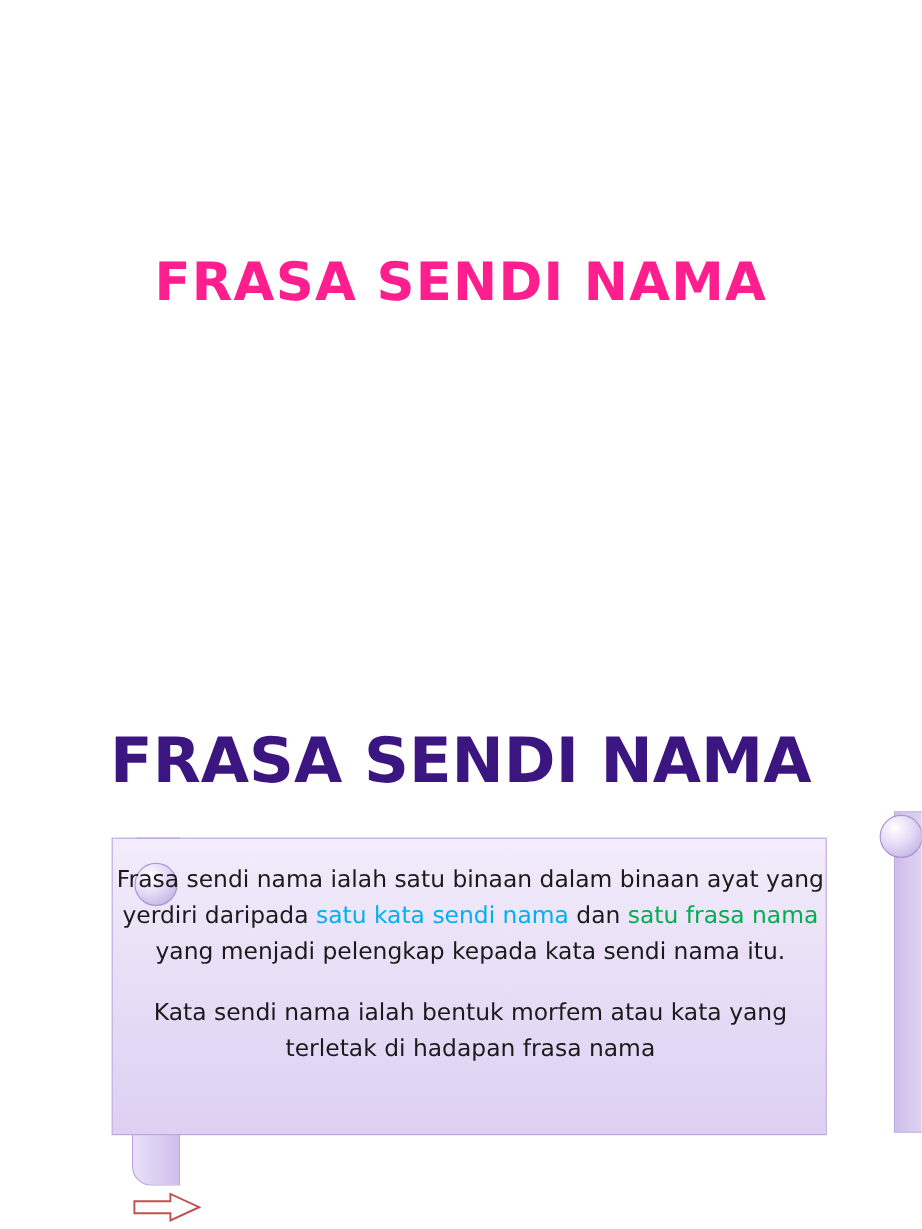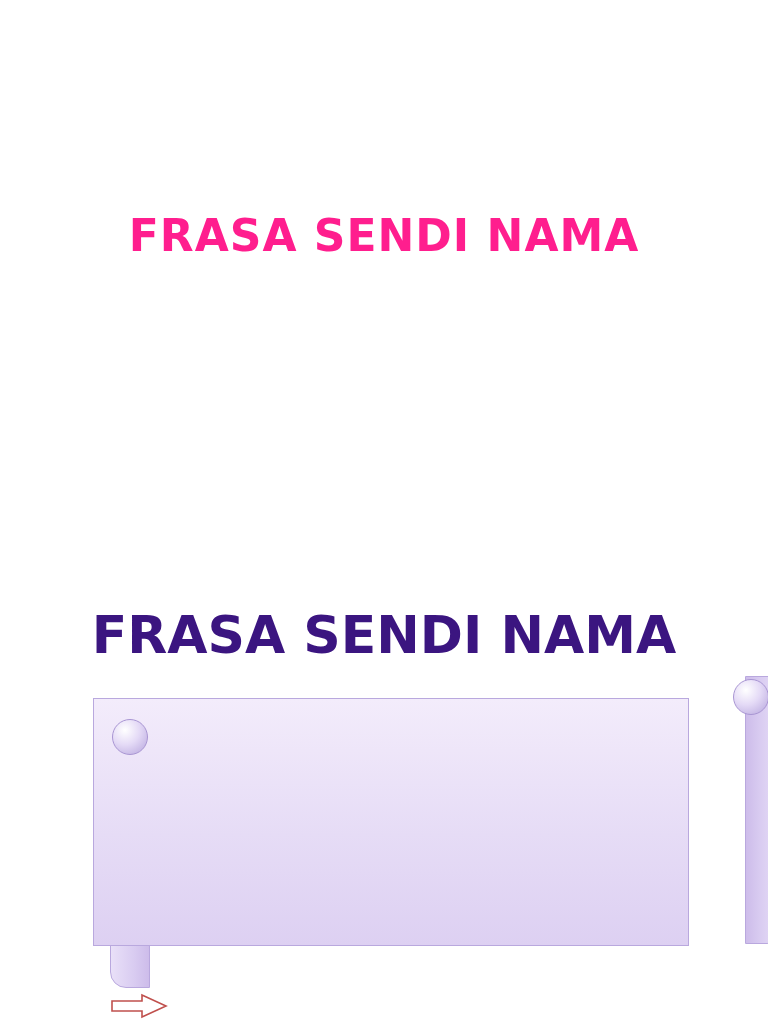--- a/index.html
+++ b/index.html
@@ -165,21 +165,25 @@
 
   <div class="scroll-wrap">
     <div class="curl-left"></div>
     <div class="curl-right"></div>
     <div class="scroll-body"></div>
     <div class="knob knob-left"></div>
     <div class="knob knob-right"></div>
   </div>
 
   <div class="scroll-text">
+    <p>
+      <span>Frasa sendi nama ialah satu binaan dalam binaan ayat yang yerdiri daripada </span><span class="c-cyan">satu kata sendi nama</span><span> dan </span><span class="c-green">satu frasa nama</span><span> yang menjadi pelengkap kepada kata sendi nama itu.</span>
+    </p>
     <div class="gap"></div>
+    <p>Kata sendi nama ialah bentuk morfem atau kata yang terletak di hadapan frasa nama</p>
   </div>
 
   <div class="example-row">
     <svg class="arrow" viewBox="0 0 58 26">
       <polygon points="2,8 32,8 32,2 56,13 32,24 32,18 2,18" fill="none" stroke="#c0504d" stroke-width="1.6"></polygon>
     </svg>
   </div>
 
 </div>
 

